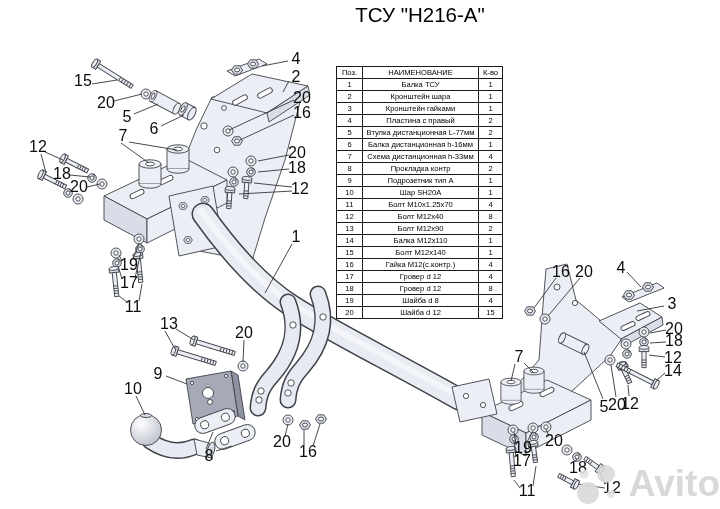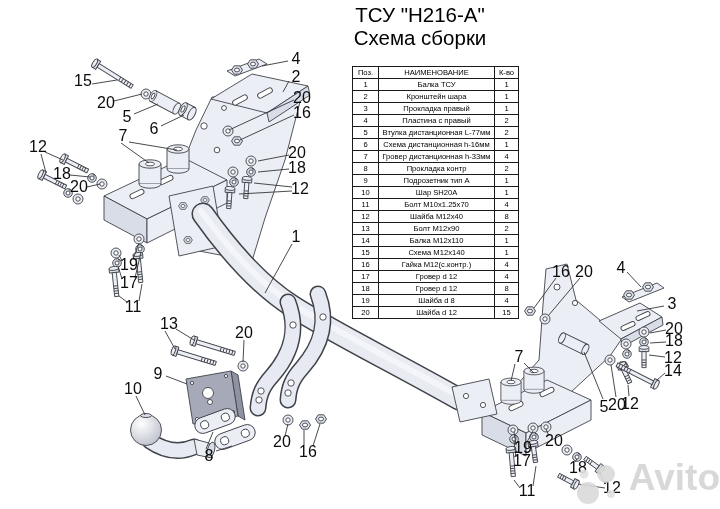--- a/index.html
+++ b/index.html
@@ -1,30 +1,30 @@
 <!DOCTYPE html>
 <html><head>
 <meta charset="utf-8">
 <style>
   html,body{margin:0;padding:0;background:#fff;}
   .stage{position:relative;width:720px;height:509px;background:#ffffff;overflow:hidden;
          font-family:"Liberation Sans", sans-serif;}
   .title{position:absolute;left:334px;top:3px;width:172px;text-align:center;
          font-size:20.5px;line-height:23px;color:#000;font-weight:400;}
   table.parts{position:absolute;left:336px;top:66px;border-collapse:collapse;
-         font-size:7.6px;color:#000;table-layout:fixed;margin-left:16px;}
+         font-size:7.6px;color:#000;table-layout:fixed;}
   table.parts th,table.parts td{border:1px solid #1a1a1a;padding:0;height:11px;
          text-align:center;font-weight:400;overflow:hidden;white-space:nowrap;}
   svg.diagram{position:absolute;left:0;top:0;width:720px;height:509px;}
   .sk{stroke:#3f4248;stroke-width:0.9;stroke-linejoin:round;}
   .f-light{fill:#eceef5;} .f-mid{fill:#d9dde8;} .f-dark{fill:#a6aab8;} .f-darker{fill:#8f93a1;}
   .hole{fill:#ffffff;}
   #leader-layer line{stroke:#34363a;stroke-width:0.9;}
   #callout-layer text{font-family:"Liberation Sans",sans-serif;font-size:16px;fill:#0c0c0c;text-anchor:middle;}
-  .watermark{position:absolute;right:0px;bottom:4px;display:flex;align-items:flex-start;gap:8px;
+  .watermark{position:absolute;right:0px;bottom:4px;display:flex;align-items:flex-end;gap:8px;
          color:#d4d4d4;font-size:37px;font-weight:700;opacity:0.9;}
 </style>
 </head>
 <body>
 
 <div class="stage">
 
   <svg class="diagram" viewBox="0 0 720 509">
     <defs>
       <radialGradient id="gBall" cx="0.35" cy="0.3" r="0.85">
@@ -400,21 +400,20 @@
         <text x="522" y="466">17</text>
         <text x="554" y="446">20</text>
         <text x="578" y="473">18</text>
         <text x="527" y="496">11</text>
         <text x="612" y="493">12</text>
       </g>
   </svg>
 
   <div class="title">
     <div>ТСУ "H216-A"</div>
-    <div>Схема сборки</div>
   </div>
 
   <table class="parts">
     <colgroup>
         <col style="width:26px">
         <col style="width:116px">
         <col style="width:24px">
       </colgroup>
     <thead>
         <tr id="pt-head">
@@ -429,41 +428,41 @@
           <td>Балка ТСУ</td>
           <td>1</td>
         </tr>
         <tr>
           <td>2</td>
           <td>Кронштейн шара</td>
           <td>1</td>
         </tr>
         <tr>
           <td>3</td>
-          <td>Прокладка правый</td>
+          <td>Кронштейн гайками</td>
           <td>1</td>
         </tr>
         <tr>
           <td>4</td>
           <td>Пластина с правый</td>
           <td>2</td>
         </tr>
         <tr>
           <td>5</td>
           <td>Втулка дистанционная L-77мм</td>
           <td>2</td>
         </tr>
         <tr>
           <td>6</td>
-          <td>Схема дистанционная h-16мм</td>
+          <td>Балка дистанционная h-16мм</td>
           <td>1</td>
         </tr>
         <tr>
           <td>7</td>
-          <td>Гровер дистанционная h-33мм</td>
+          <td>Схема дистанционная h-33мм</td>
           <td>4</td>
         </tr>
         <tr>
           <td>8</td>
           <td>Прокладка контр</td>
           <td>2</td>
         </tr>
         <tr>
           <td>9</td>
           <td>Подрозетник тип А</td>
@@ -474,36 +473,36 @@
           <td>Шар SH20A</td>
           <td>1</td>
         </tr>
         <tr>
           <td>11</td>
           <td>Болт М10х1.25х70</td>
           <td>4</td>
         </tr>
         <tr>
           <td>12</td>
-          <td>Шайба М12х40</td>
+          <td>Болт М12х40</td>
           <td>8</td>
         </tr>
         <tr>
           <td>13</td>
           <td>Болт М12х90</td>
           <td>2</td>
         </tr>
         <tr>
           <td>14</td>
           <td>Балка М12х110</td>
           <td>1</td>
         </tr>
         <tr>
           <td>15</td>
-          <td>Схема М12х140</td>
+          <td>Болт М12х140</td>
           <td>1</td>
         </tr>
         <tr>
           <td>16</td>
           <td>Гайка М12(с.контр.)</td>
           <td>4</td>
         </tr>
         <tr>
           <td>17</td>
           <td>Гровер d 12</td>

